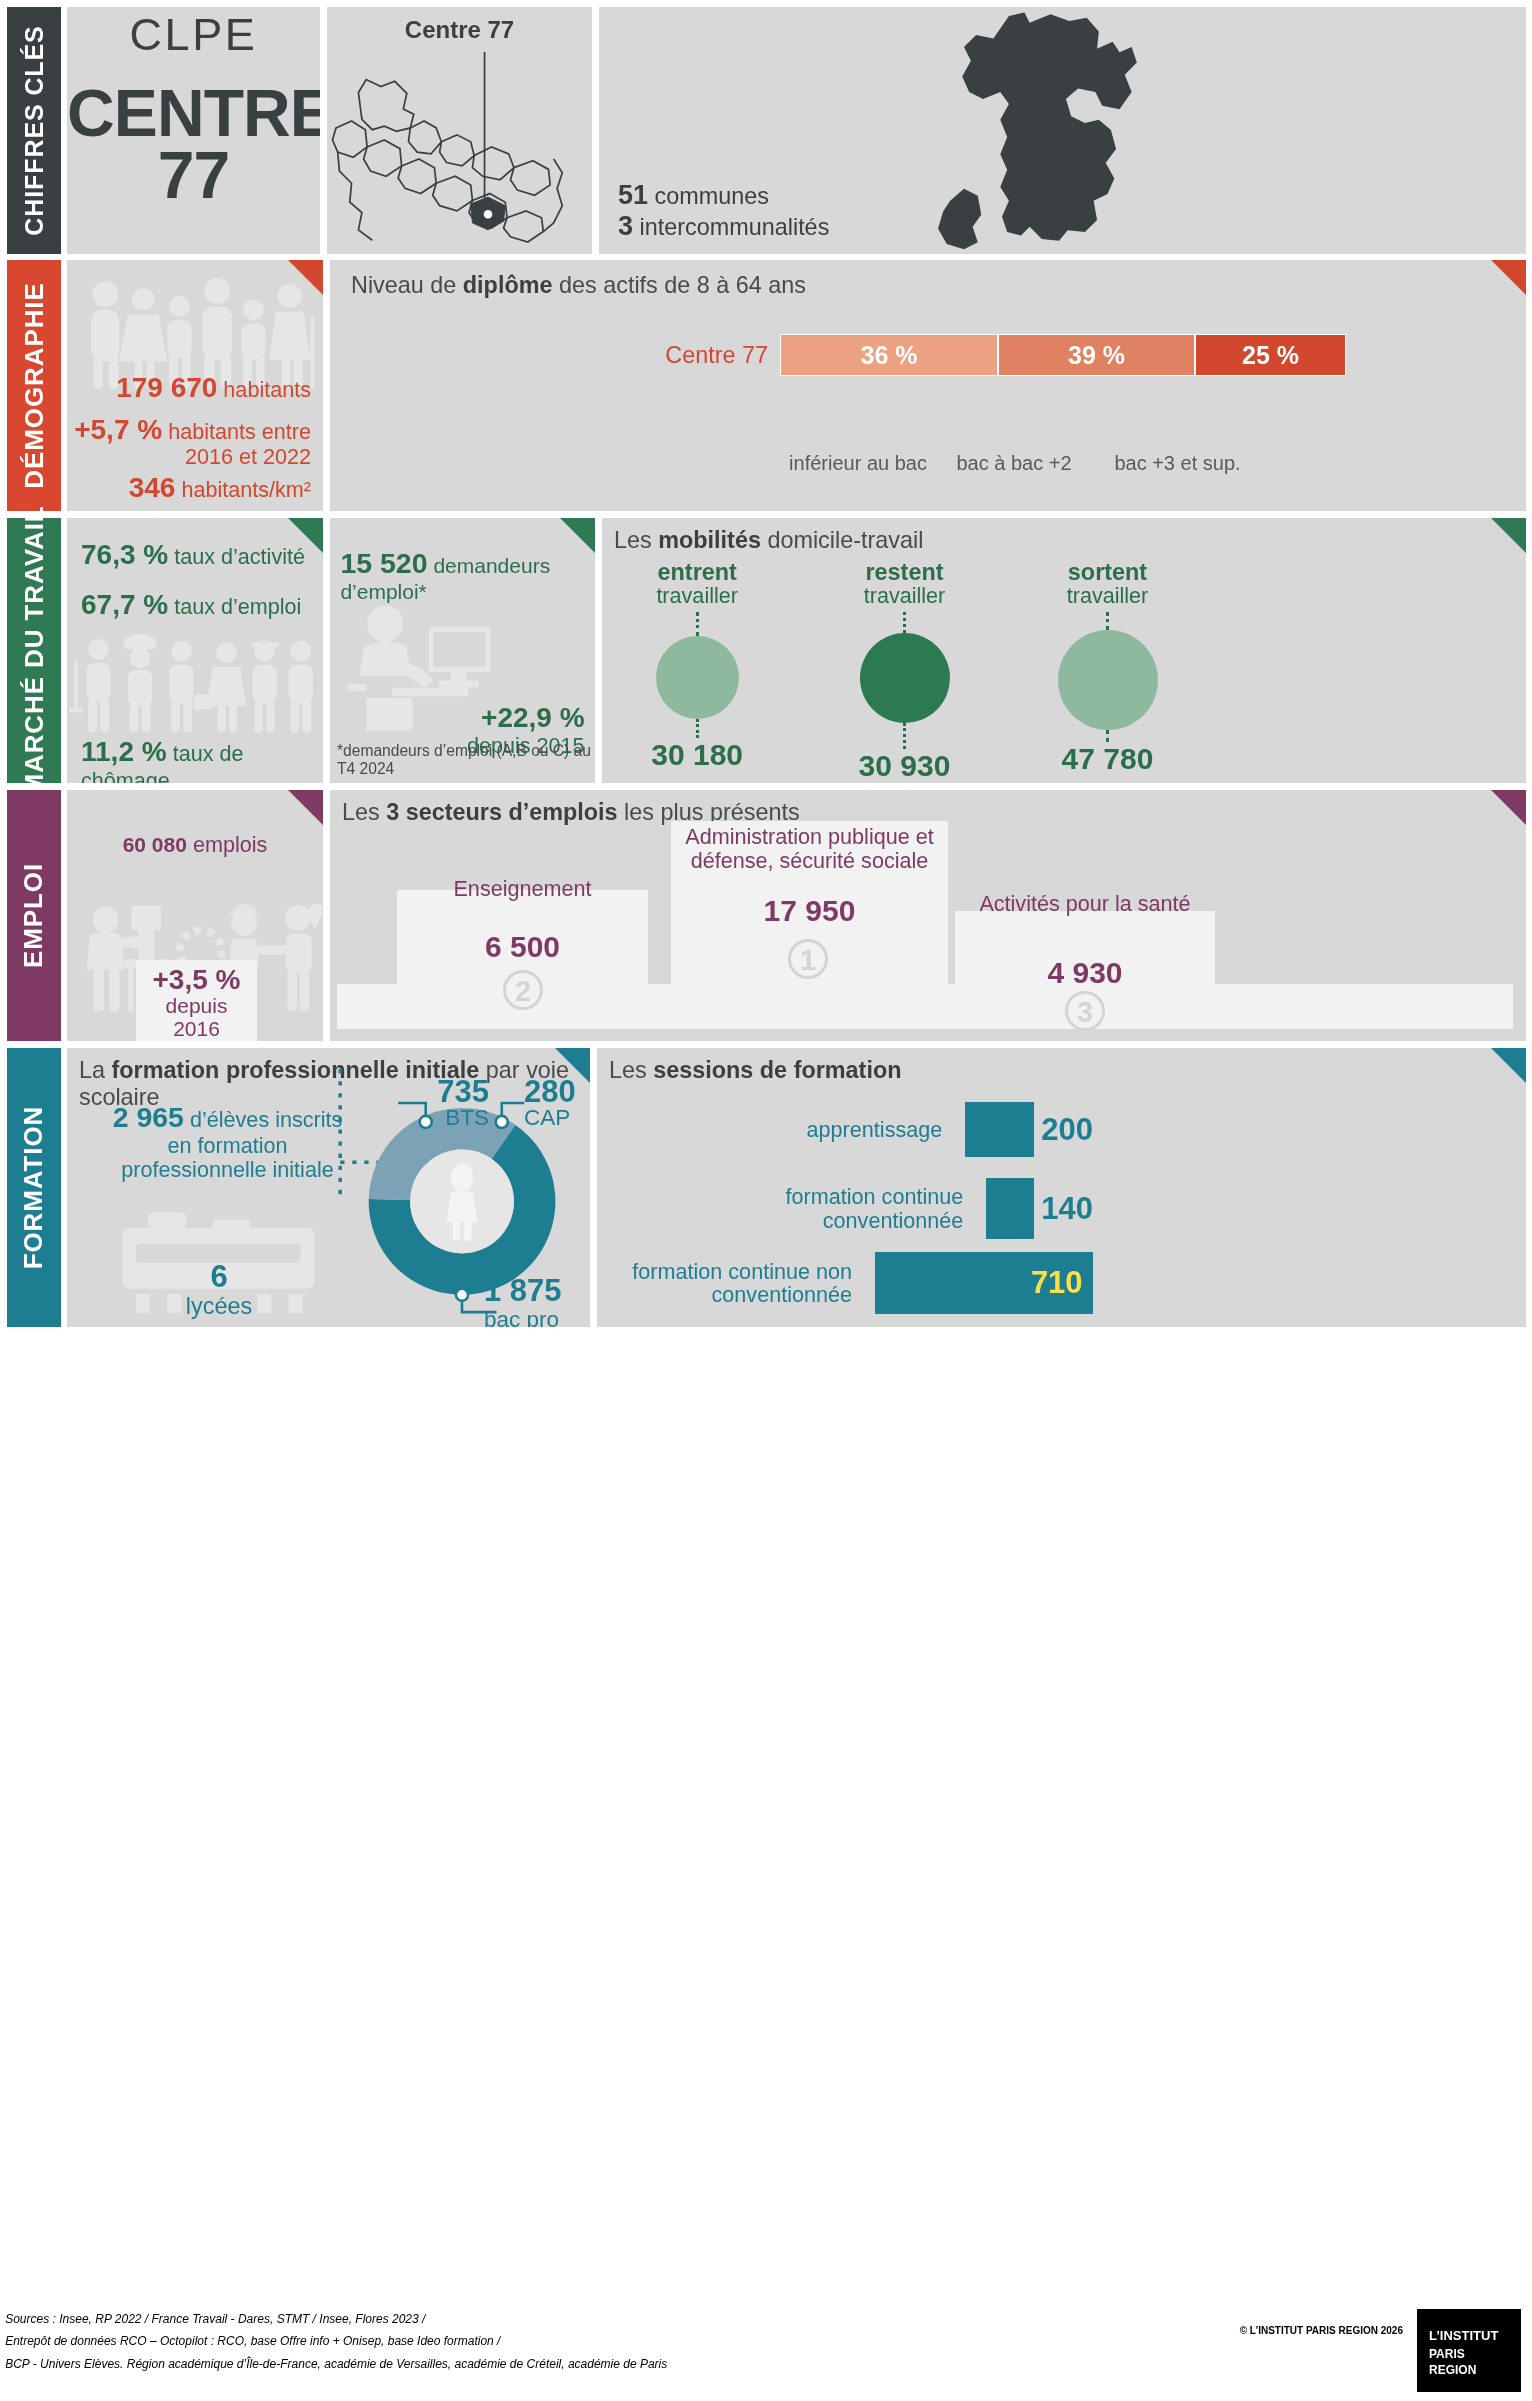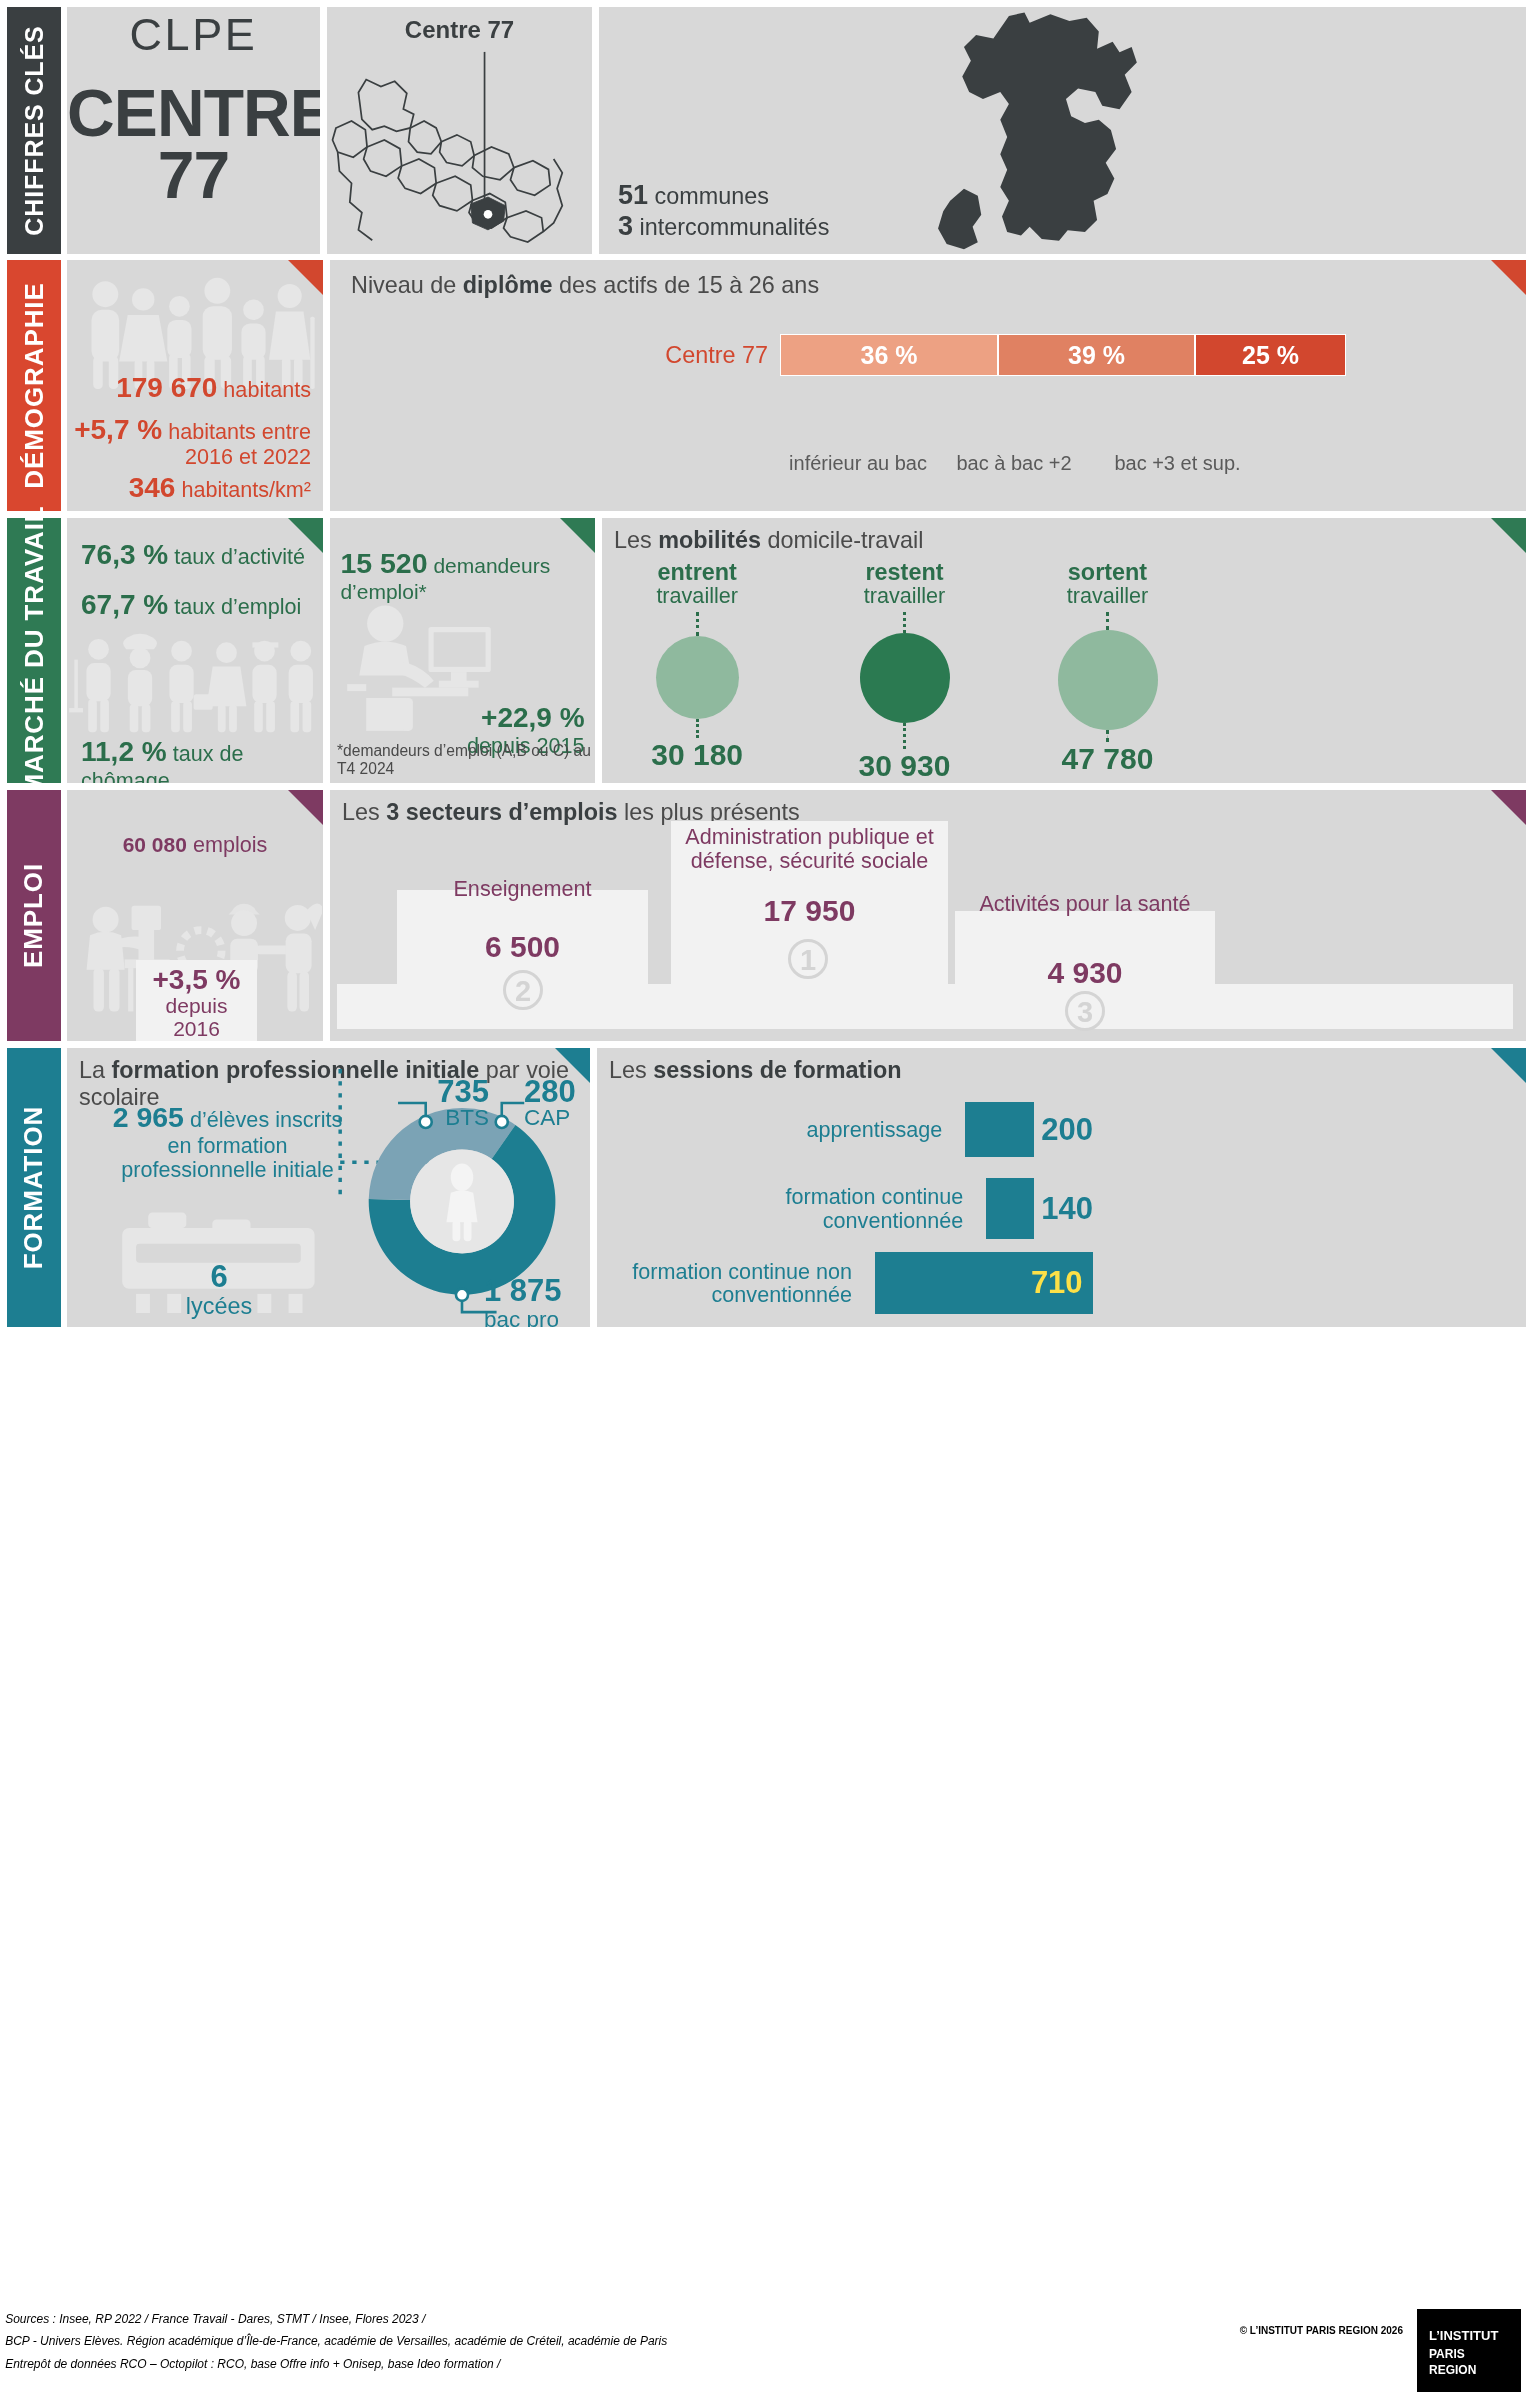--- a/index.html
+++ b/index.html
@@ -231,21 +231,21 @@
     </div>
     <div class="demoline" style="top:212px;">
       <b>346</b>
       <span>habitants/km²</span>
     </div>
   </div>
 
   <div class="panel" id="demo-right">
     <div class="corner" style="border-width:0 35px 35px 0;border-color:transparent #d2472e transparent transparent;"></div>
     <div id="diplome-title">
-      <span>Niveau de </span><b>diplôme</b><span> des actifs de 15 à 26 ans</span>
+      <span>Niveau de </span><b>diplôme</b><span> des actifs de 8 à 64 ans</span>
     </div>
 
     <div class="bar-row" style="left:303px;top:74px;">
       <div class="bar-label">Centre 77</div>
       <div class="bar-track">
         <div class="seg s1" style="width:218px">36 %</div>
         <div class="seg s2" style="width:197px">39 %</div>
         <div class="seg s3" style="width:151px">25 %</div>
       </div>
     </div>
@@ -549,22 +549,22 @@
       <div class="sess-lbl" style="width:260px">formation continue non conventionnée</div>
       <div class="sess-bar" style="width:218px;height:62px;position:relative;display:flex;align-items:center;justify-content:flex-end;">
         <span class="sess-val inside">710</span>
       </div>
     </div>
   </div>
 
   <div id="footer">
     <div id="sources">
       <div>Sources : Insee, RP 2022 / France Travail - Dares, STMT / Insee, Flores 2023 /</div>
+      <div>Entrepôt de données RCO – Octopilot : RCO, base Offre info + Onisep, base Ideo formation /</div>
       <div>BCP - Univers Elèves. Région académique d’Île-de-France, académie de Versailles, académie de Créteil, académie de Paris</div>
-      <div>Entrepôt de données RCO – Octopilot : RCO, base Offre info + Onisep, base Ideo formation /</div>
     </div>
     <div id="copy">© L’INSTITUT PARIS REGION 2026</div>
     <div id="logo">
       <div class="l1">L’INSTITUT</div>
       <div class="l2">PARIS</div>
       <div class="l3">REGION</div>
     </div>
   </div>
 
 </div>

